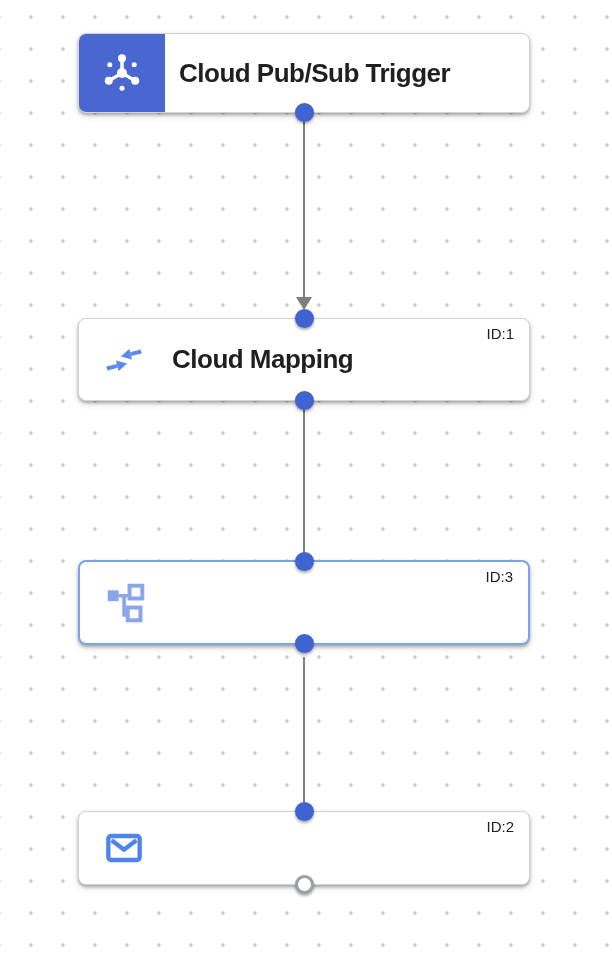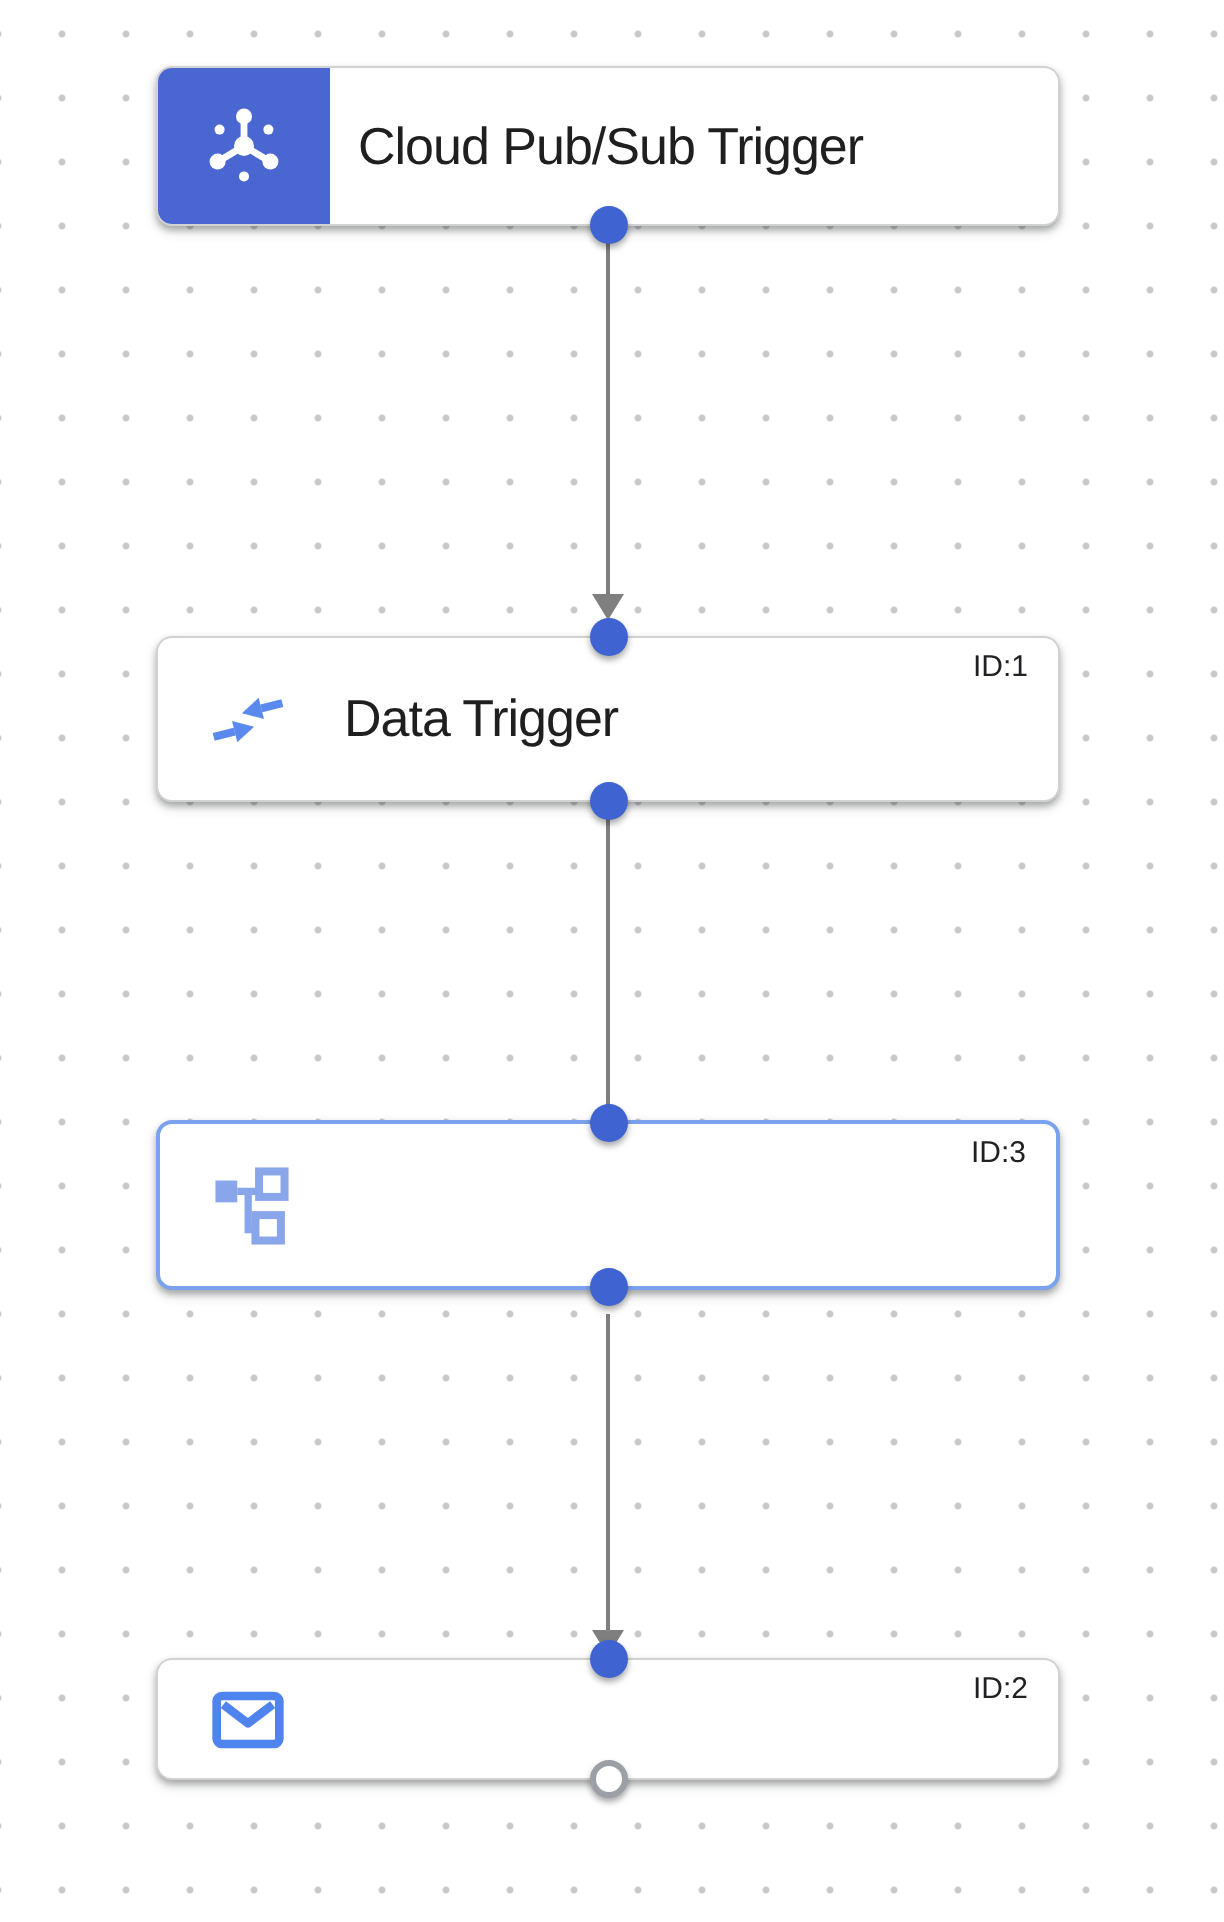--- a/index.html
+++ b/index.html
@@ -25,21 +25,21 @@
     border-radius:8px;
     box-shadow:0 2px 3px rgba(60,64,67,.35), 0 3px 6px rgba(60,64,67,.18);
     display:flex;
     align-items:center;
     cursor:pointer;
   }
   .node--trigger{top:33px;height:80px;}
   .node--step{padding-left:25px;}
   .node--mapping{top:318px;height:83px;}
   .node--transformer{top:560px;height:85px;border:2px solid #7ba2ee;}
-  .node--email{top:829px;height:61px;}
+  .node--email{top:811px;height:74px;}
 
   .trigger-block{
     width:86px;
     align-self:stretch;
     background:#4a67d1;
     border-radius:7px 0 0 7px;
     display:flex;align-items:center;justify-content:center;
     flex:0 0 86px;
   }
   .trigger-block svg{width:48px;height:48px;}
@@ -47,21 +47,21 @@
   .step-icon{
     width:40px;height:40px;
     flex:0 0 40px;
     margin-right:28px;
     display:flex;align-items:center;justify-content:center;
   }
   .step-icon svg{width:40px;height:40px;}
 
   .node-title{
     font-size:26px;
-    font-weight:400;
+    font-weight:700;
     letter-spacing:-0.5px;
     color:#1f1f1f;
     white-space:nowrap;
   }
   .node--trigger .node-title{margin-left:14px;}
 
   .node-id{
     position:absolute;
     top:6px;right:15px;
     font-size:15px;
@@ -157,21 +157,21 @@
         <g transform="rotate(-14 8 15.5)">
           <line x1="1.5" y1="15.5" x2="8" y2="15.5" stroke="#5b8aee" stroke-width="2.4"></line>
           <polygon points="8,12.2 14,15.5 8,18.8" fill="#5b8aee"></polygon>
         </g>
         <g transform="rotate(-14 16 8.5)">
           <line x1="22.5" y1="8.5" x2="16" y2="8.5" stroke="#5b8aee" stroke-width="2.4"></line>
           <polygon points="16,5.2 10,8.5 16,11.8" fill="#5b8aee"></polygon>
         </g>
       </svg>
     </div>
-    <div class="node-title">Data Trigger</div>
+    <div class="node-title">Cloud Mapping</div>
     <div class="port port--top"></div>
     <div class="port port--bottom"></div>
   </div>
 
   <div class="node node--step node--transformer">
     <div class="node-id">ID:3</div>
     <div class="step-icon">
       <svg viewBox="0 0 22 22">
         <rect x="1.5" y="4" width="6" height="6" fill="#8aa6ea"></rect>
         <path d="M7.5 7 H13.5 M10.5 7 V17.5 H12.5" fill="none" stroke="#8aa6ea" stroke-width="2"></path>

